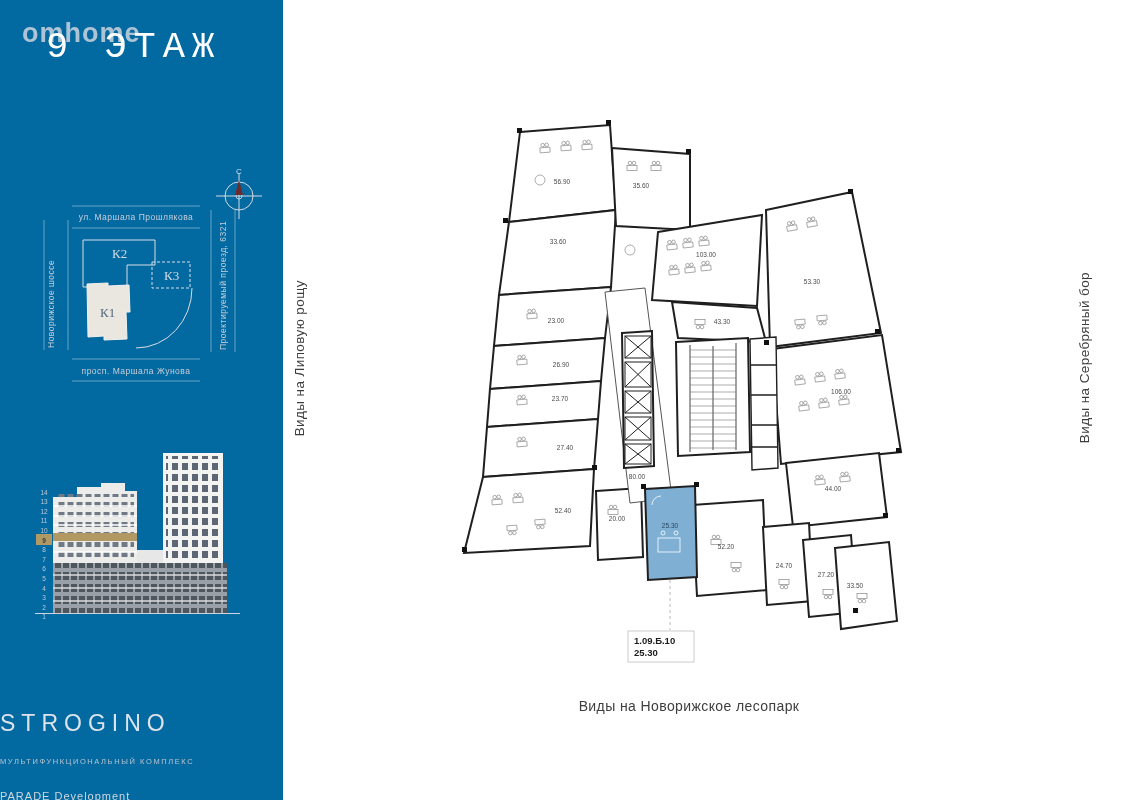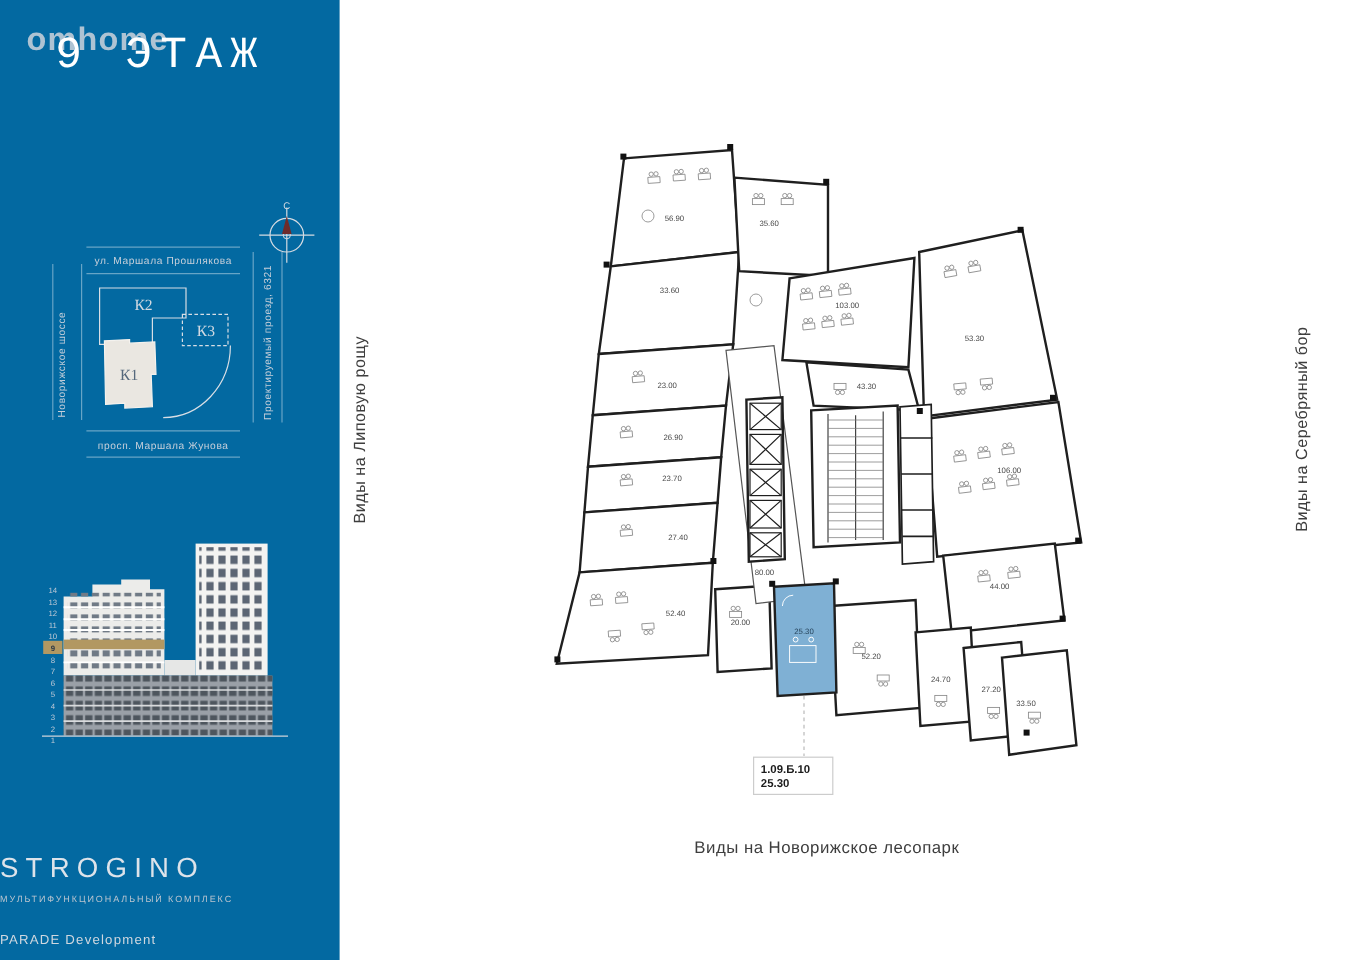--- a/index.html
+++ b/index.html
@@ -6,21 +6,21 @@
   .stage{position:relative;width:1131px;height:800px;background:#ffffff;overflow:hidden;
          font-family:"Liberation Sans",sans-serif;margin:0 auto;}
   
   .sidebar{position:absolute;left:0;top:0;width:283px;height:800px;background:#0369a1;}
   .watermark{position:absolute;left:22px;top:18px;font-size:27px;font-weight:bold;
              color:#ccd3dc;opacity:.85;letter-spacing:1px;}
   .floor-title{position:absolute;left:46px;top:26px;font-size:37px;font-weight:300;
                color:#ffffff;letter-spacing:7px;white-space:nowrap;font-family:Liberation Mono, monospace;}
   .brand{position:absolute;left:0;top:710px;width:240px;text-align:left;color:#dde3ea;}
   .brand-name{font-size:23px;font-weight:300;letter-spacing:6px;}
-  .brand-sub{font-size:7.5px;letter-spacing:1.6px;color:#b9c4cf;margin-top:8px;}
+  .brand-sub{font-size:7.5px;letter-spacing:1.6px;color:#b9c4cf;margin-top:20px;}
   .brand-dev{font-size:11px;letter-spacing:1px;color:#cfd7df;margin-top:24px;}
   
   .cap{position:absolute;color:#3e3e3e;font-size:14px;letter-spacing:.4px;}
   .cap-top{left:558px;top:37px;width:262px;text-align:center;}
   .cap-bottom{left:556px;top:698px;width:266px;text-align:center;}
   .vcap{position:absolute;color:#3e3e3e;font-size:13.5px;letter-spacing:.4px;
         writing-mode:vertical-rl;transform:rotate(180deg);white-space:nowrap;}
   .vcap-left{left:292px;top:280px;}
   .vcap-right{left:1077px;top:272px;}
   

